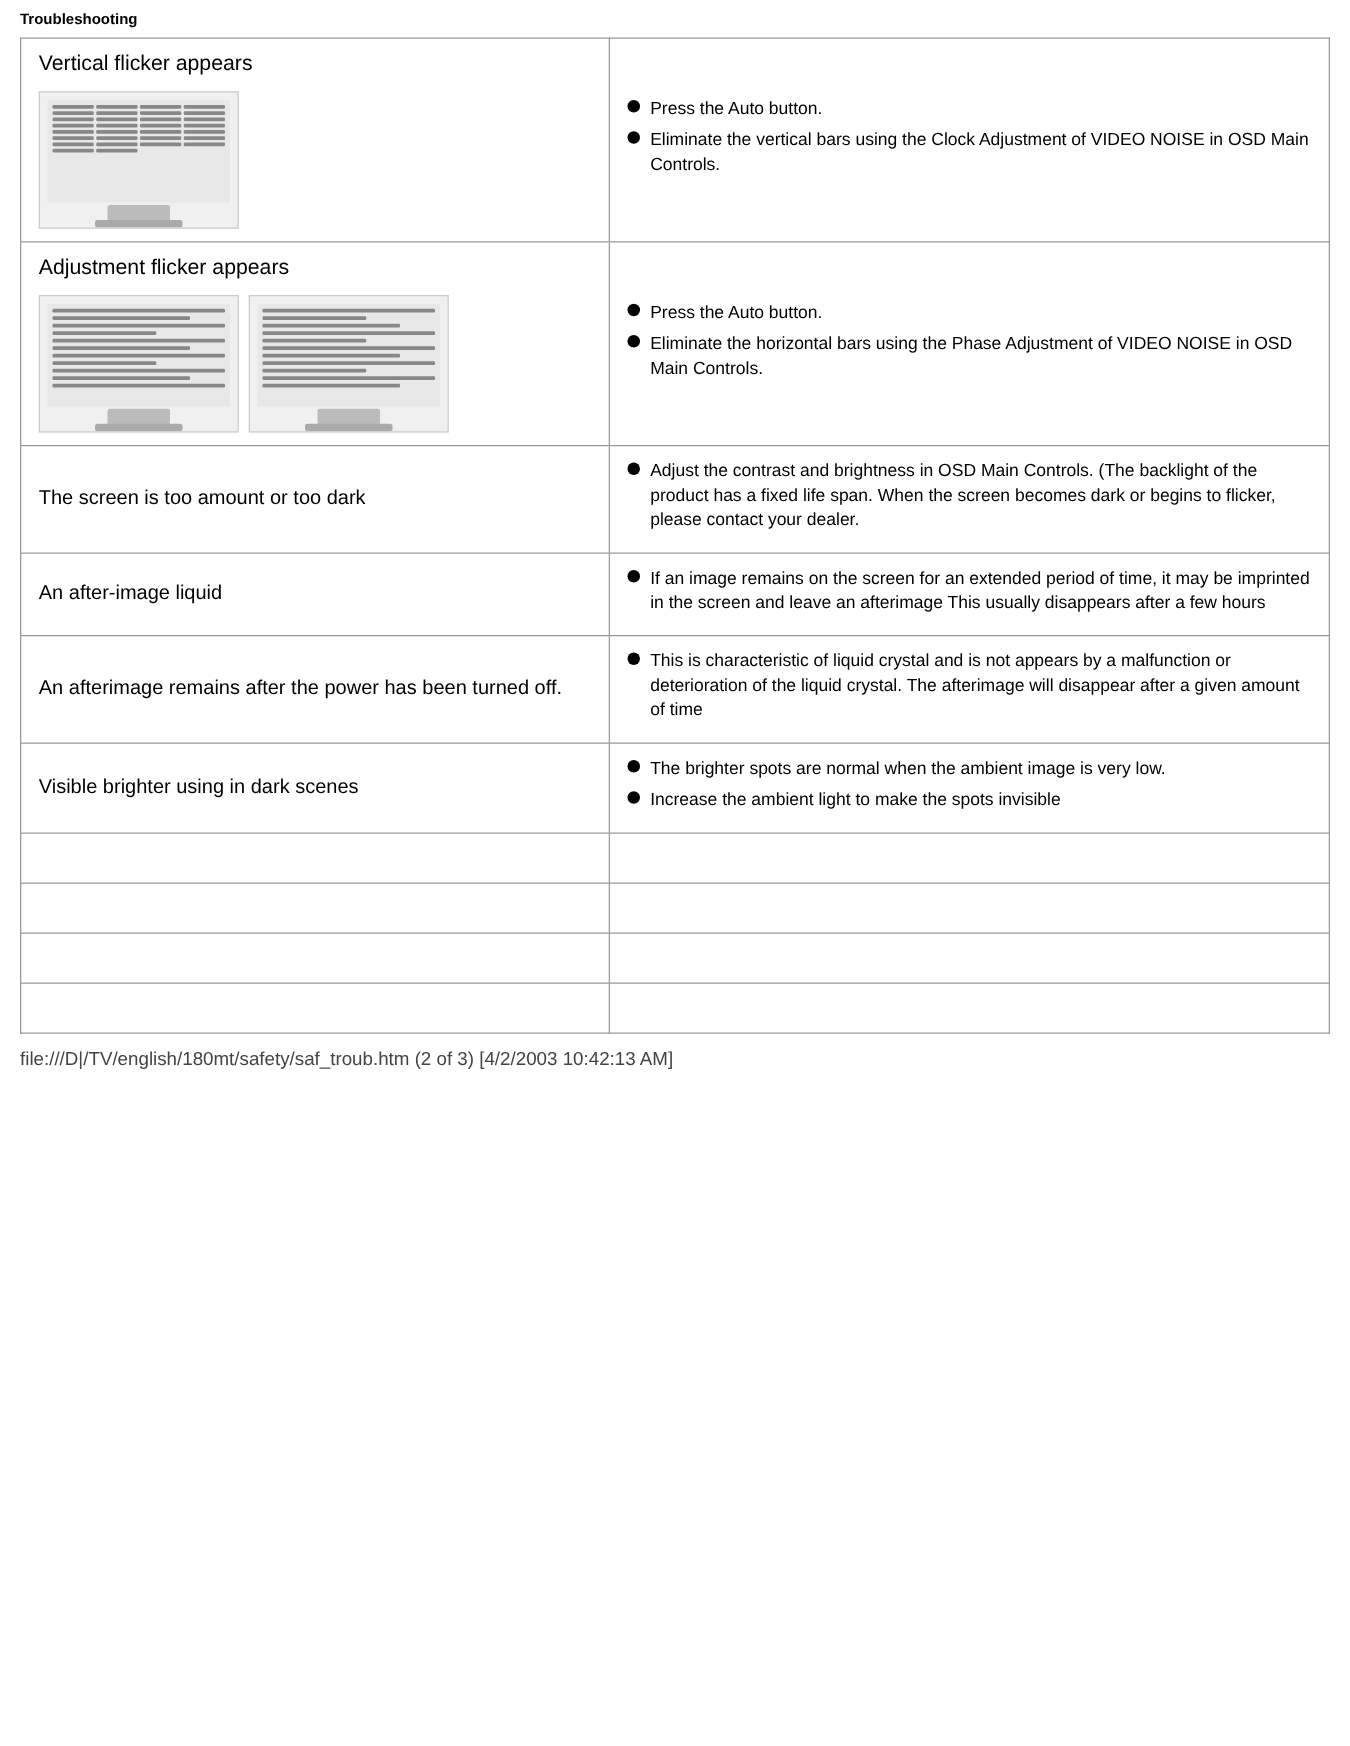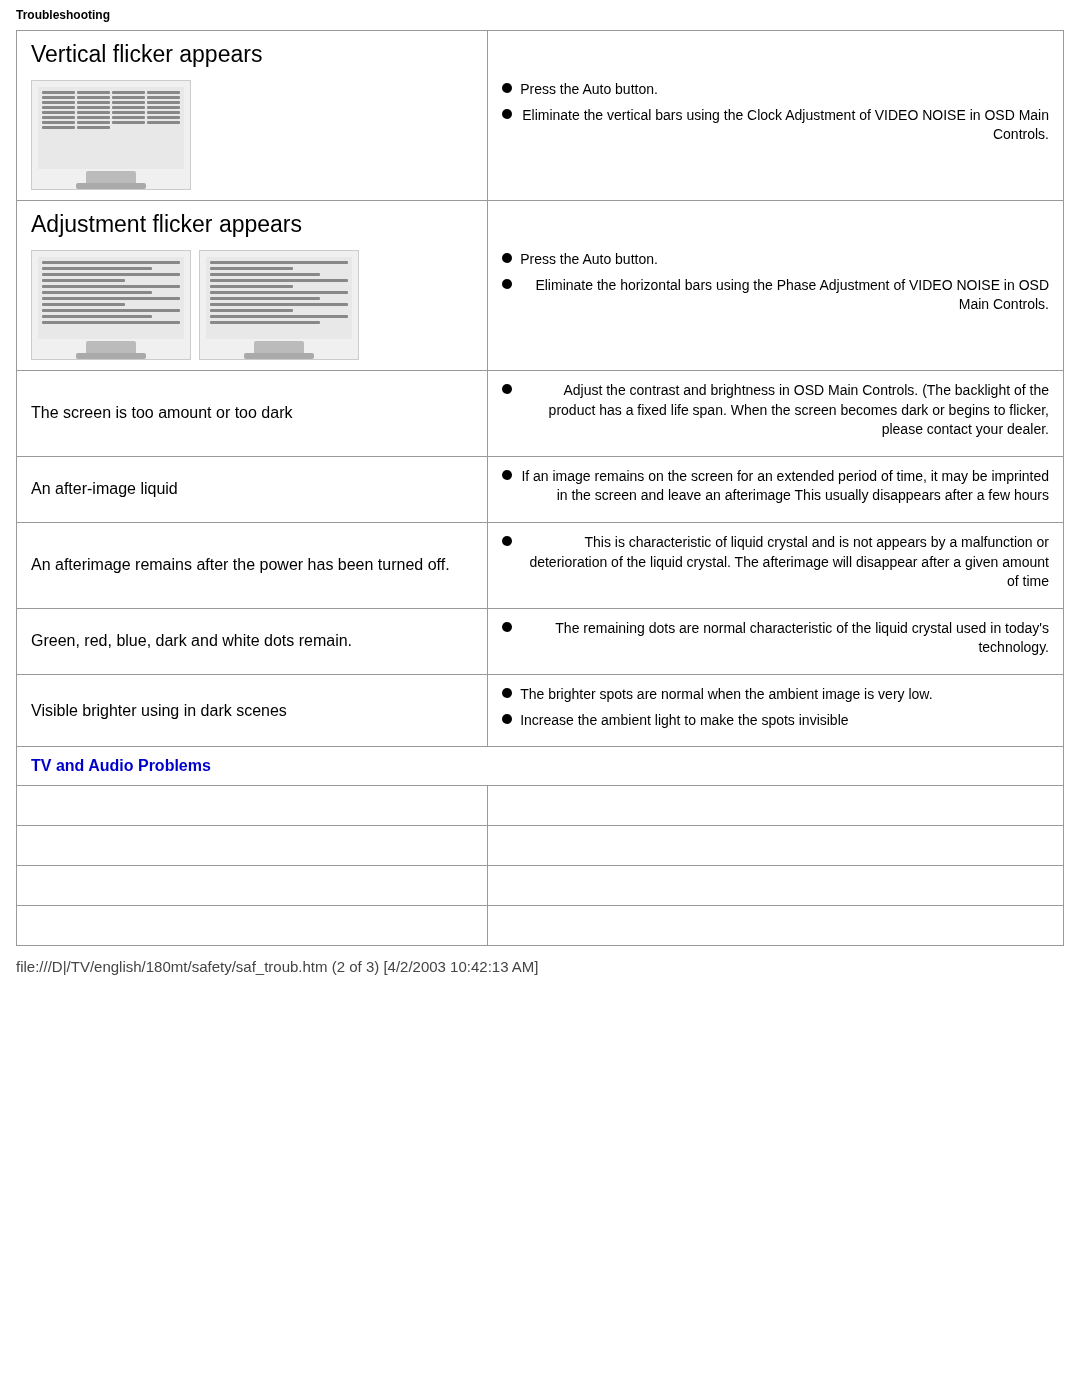--- a/index.html
+++ b/index.html
@@ -27,36 +27,35 @@
     }
     .main-table td:first-child {
       width: 45%;
       font-size: 16px;
     }
     .main-table td:last-child {
       width: 55%;
       font-size: 14px;
     }
     .section-header {
-      font-size: 23px;
+      font-size: 17px;
       font-weight: normal;
       padding-bottom: 4px;
     }
     ul.bullet-list {
       list-style: none;
       padding: 0;
       margin: 0;
     }
     ul.bullet-list li {
       display: flex;
       align-items: flex-start;
       margin-bottom: 6px;
       font-size: 14px;
       line-height: 1.4;
-      text-align: right;
     }
     ul.bullet-list li .dot {
       display: inline-block;
       width: 10px;
       height: 10px;
       background: #000;
       border-radius: 50%;
       margin-top: 3px;
       margin-right: 8px;
       flex-shrink: 0;
@@ -319,57 +318,39 @@
     <td>
       <ul class="bullet-list">
         <li>
           <span class="dot"></span>
           <span>This is characteristic of liquid crystal and is not appears by a malfunction or deterioration of the liquid crystal. The afterimage will disappear after a given amount of time</span>
         </li>
       </ul>
     </td>
   </tr>
 
-  <tr>
-    <td>
-      <span>Green, red, blue, dark and white dots remain.</span>
-    </td>
-    <td>
-      <ul class="bullet-list">
-        <li>
-          <span class="dot"></span>
-          <span>The remaining dots are normal characteristic of the liquid crystal used in today's technology.</span>
-        </li>
-      </ul>
-    </td>
-  </tr>
 
   <tr>
     <td>
       <span>Visible brighter using in dark scenes</span>
     </td>
     <td>
       <ul class="bullet-list">
         <li>
           <span class="dot"></span>
           <span>The brighter spots are normal when the ambient image is very low.</span>
         </li>
         <li>
           <span class="dot"></span>
           <span>Increase the ambient light to make the spots invisible</span>
         </li>
       </ul>
     </td>
   </tr>
 
-  <tr>
-    <td colspan="2" class="tv-audio-cell">
-      <a href="#" class="tv-audio-link">TV and Audio Problems</a>
-    </td>
-  </tr>
 
   <tr class="empty-rows">
     <td></td>
     <td></td>
   </tr>
   <tr class="empty-rows">
     <td></td>
     <td></td>
   </tr>
   <tr class="empty-rows">

